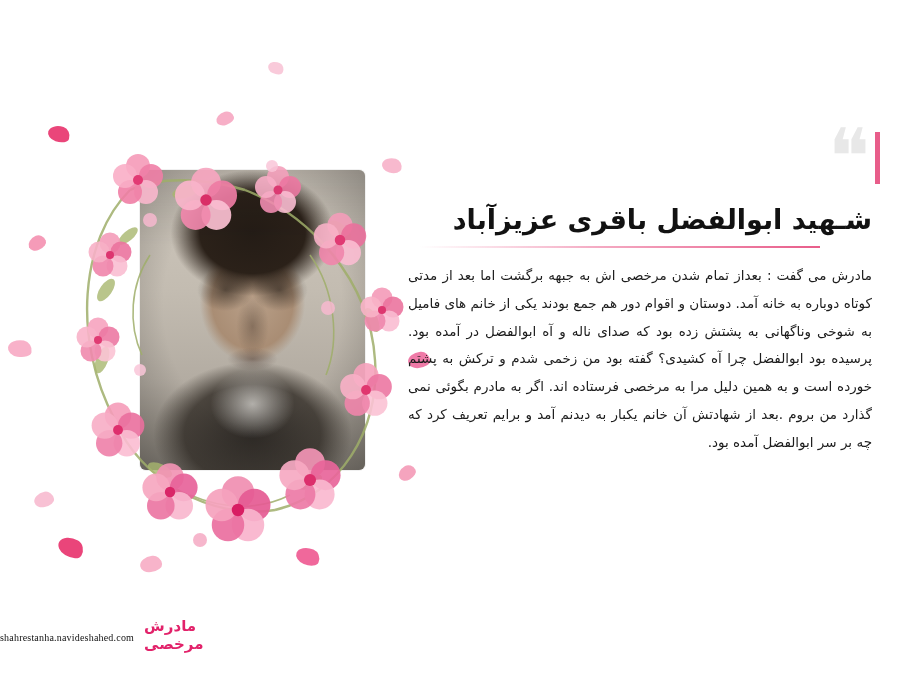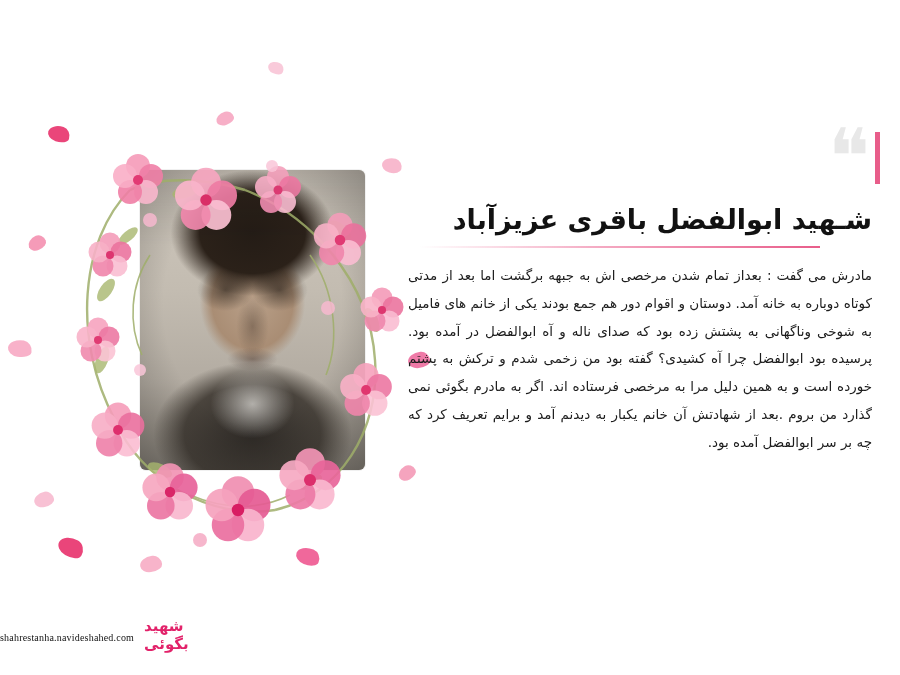--- a/index.html
+++ b/index.html
@@ -337,19 +337,19 @@
       <h1 class="title">شـهید ابوالفضل باقری عزیزآباد</h1>
     </div>
 
     <div class="title-underline"></div>
 
     <p class="body-text">مادرش می گفت : بعداز تمام شدن مرخصی اش به جبهه برگشت اما بعد از مدتی کوتاه دوباره به خانه  آمد. دوستان و اقوام دور هم جمع بودند یکی از خانم های فامیل به شوخی وناگهانی به پشتش زده بود که صدای ناله و آه ابوالفضل در آمده بود. پرسیده بود ابوالفضل چرا آه کشیدی؟ گفته بود من زخمی شدم و ترکش به پشتم خورده است و به همین دلیل مرا به مرخصی فرستاده اند. اگر به مادرم بگوئی نمی گذارد من بروم .بعد از شهادتش آن خانم یکبار به دیدنم آمد و برایم تعریف کرد که چه بر سر ابوالفضل آمده بود.</p>
   </div>
 
   <div class="footer">
     <div class="logo-mark">
-      <span class="l1">شهید</span>
-      <span class="l2">بگوئی</span>
+      <span class="l1">مادرش</span>
+      <span class="l2">مرخصی</span>
     </div>
     <span class="site-url">shahrestanha.navideshahed.com</span>
   </div>
 
 </div>
 
 </body></html>

